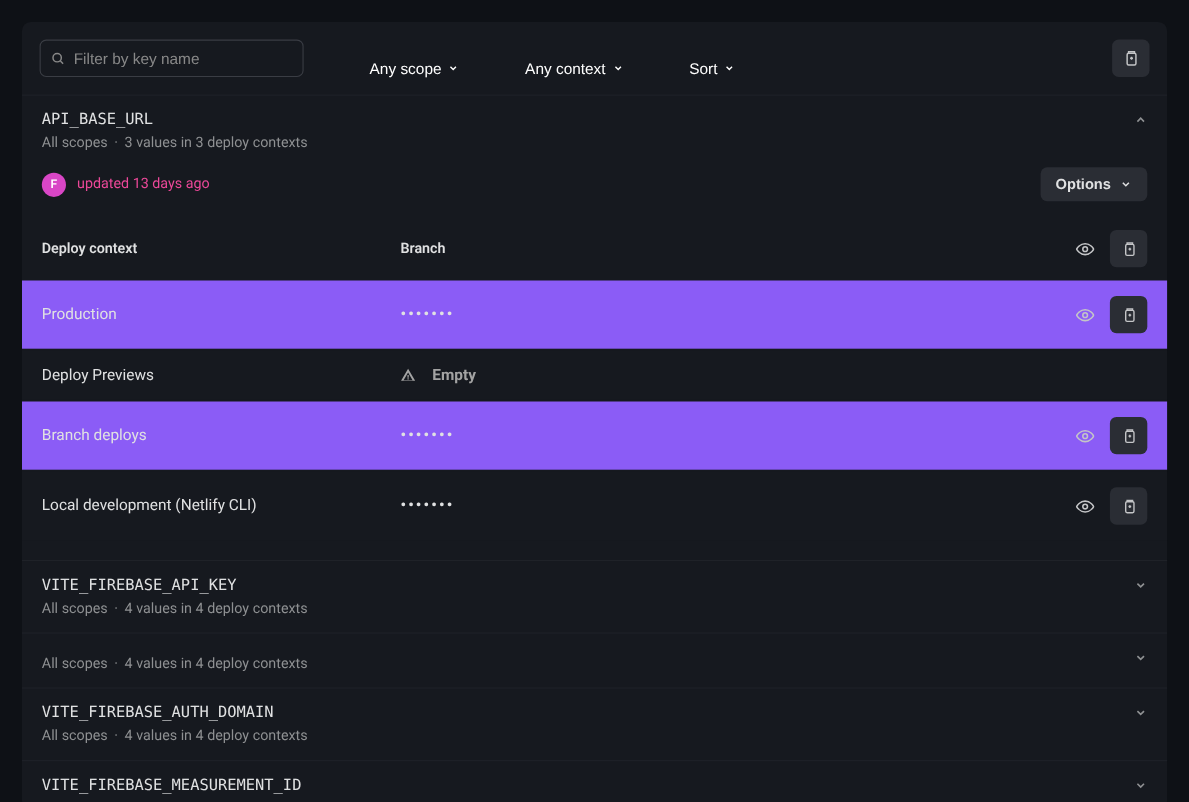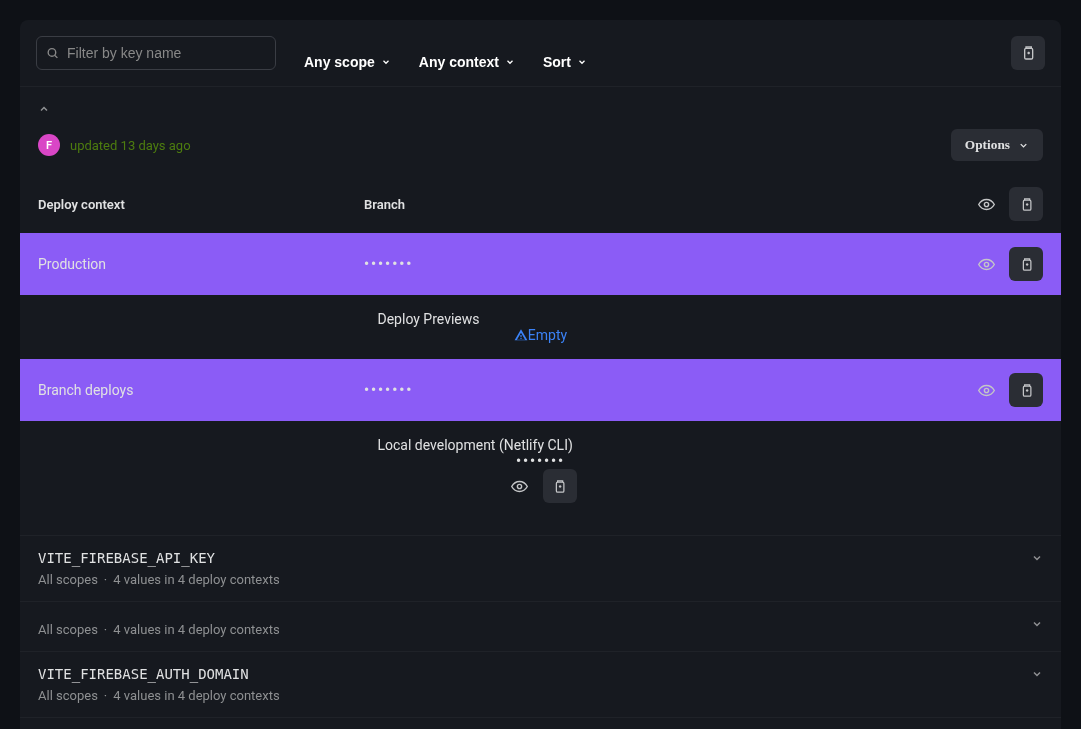--- a/index.html
+++ b/index.html
@@ -41,26 +41,27 @@
   position: absolute;
   left: 10px;
   top: 50%;
   transform: translateY(-50%);
   color: #888;
 }
 .filter-btn {
   background: transparent;
   border: none;
   color: #fff;
-  font-weight: 700;
+  font-weight: 400;
   font-size: 14px;
   cursor: pointer;
   display: flex;
   align-items: center;
   gap: 6px;
+  margin-left: 32px;
 }
 .spacer { flex: 1; }
 .icon-btn {
   background: #2a2d34;
   border: none;
   border-radius: 6px;
   width: 34px;
   height: 34px;
   display: flex;
   align-items: center;
@@ -101,56 +102,55 @@
   height: 22px;
   border-radius: 50%;
   background: #d946c6;
   color: #fff;
   font-size: 11px;
   font-weight: 600;
   display: flex;
   align-items: center;
   justify-content: center;
 }
-.update-text { color: #4d7c0f; font-size: 13px; }
+.update-text { color: #ec4899; font-size: 13px; }
 .options-btn {
   background: #2a2d34;
   border: none;
   color: #e0e1e2;
   font-weight: 600;
   padding: 8px 14px;
   border-radius: 6px;
   display: flex;
   align-items: center;
   gap: 8px;
   cursor: pointer;
   margin-left: auto;
-  font-family: Liberation Serif, serif;
 }
 .table-head {
   display: flex;
   align-items: center;
   padding: 12px 18px;
   font-weight: 600;
   font-size: 13px;
 }
 .col-ctx { width: 326px; }
 .col-val { flex: 1; }
 .col-act { display: flex; gap: 8px; align-items: center; }
 .table-row {
   display: flex;
   align-items: center;
   padding: 14px 18px;
   background: #8b5cf6;
   margin-bottom: 2px;
 }
-.table-row.alt { background: #16191f; flex-direction: column; }
+.table-row.alt { background: #16191f; }
 .row-ctx { width: 326px; color: #e0e1e2; }
 .row-val { flex: 1; color: #e0e1e2; letter-spacing: 2px; font-weight: bold; }
-.row-val.empty { color: #3b82f6; display: flex; align-items: center; gap: 0; letter-spacing: normal; font-weight: normal; }
+.row-val.empty { color: #a3a3a3; display: flex; align-items: center; gap: 15px; letter-spacing: normal; font-weight: bold; }
 .row-act { display: flex; gap: 8px; align-items: center; }
 svg { display: block; }
 </style>
 </head>
 <body>
 
 <div class="panel">
 
   <div class="toolbar">
     <div class="search-wrap">
@@ -194,20 +194,26 @@
             <path d="M9 5V3h8v2"></path>
             <line x1="11" y1="12" x2="15" y2="12"></line>
             <line x1="13" y1="10" x2="13" y2="14"></line>
           </svg>
       </span>
     </button>
   </div>
 
   <div class="var-block">
     <div class="var-header">
+      <div>
+        <div class="var-name">API_BASE_URL</div>
+        <div class="var-meta">
+          <span>All scopes</span><span class="sep"></span><span>3 values in 3 deploy contexts</span>
+        </div>
+      </div>
       <span class="chev">
         <svg width="12" height="12" viewBox="0 0 24 24" fill="none" stroke="currentColor" stroke-width="3">
             <polyline points="18 15 12 9 6 15"></polyline>
           </svg>
       </span>
     </div>
 
     <div class="update-row">
       <div class="avatar">F</div>
       <div class="update-text">updated 13 days ago</div>

